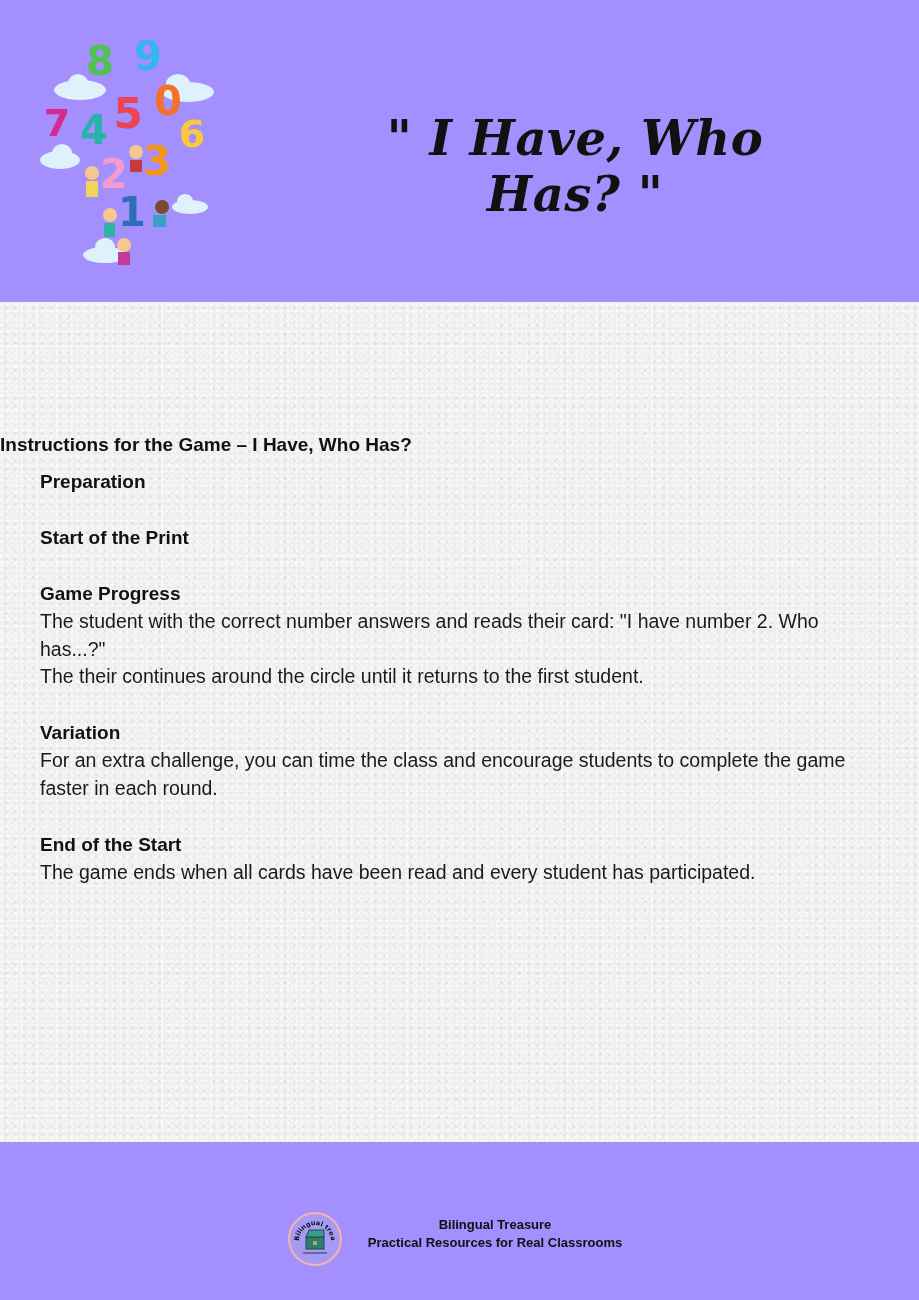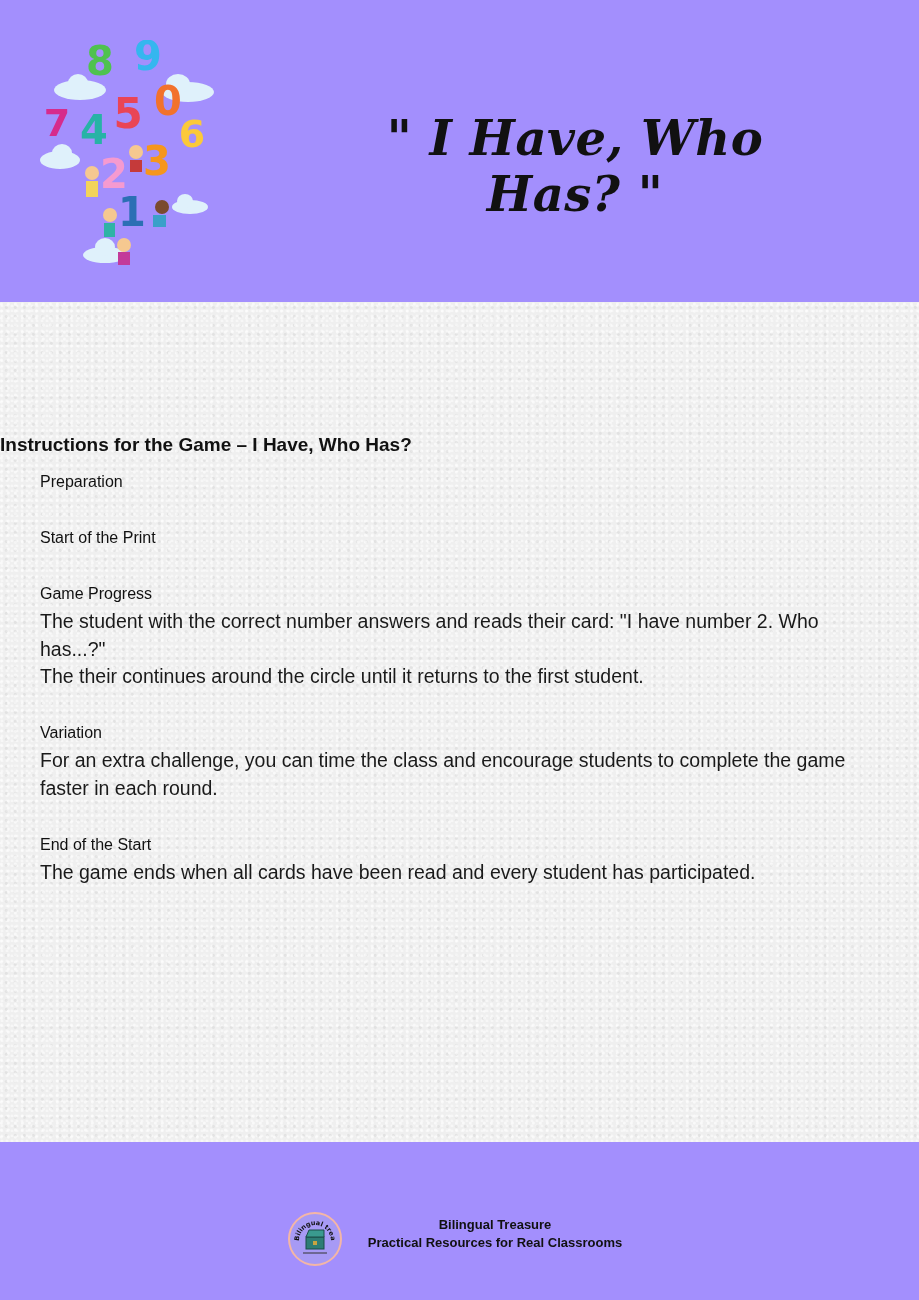--- a/index.html
+++ b/index.html
@@ -18,21 +18,21 @@
              radial-gradient(circle at 20% 30%, rgba(255,255,255,0.6) 0 1px, transparent 2px),
              radial-gradient(circle at 70% 60%, rgba(200,200,200,0.35) 0 1px, transparent 2px),
              radial-gradient(circle at 40% 80%, rgba(255,255,255,0.5) 0 1px, transparent 2px);
            background-size: 7px 7px, 9px 9px, 5px 5px; }
 
   .doc-heading { position: absolute; top: 110px; left: 0; width: 788px; text-align: left;
                  font-family: "Liberation Sans", sans-serif; font-weight: bold; font-size: 19px; color: #111; margin-top: 22px; }
 
   .sections { position: absolute; left: 40px; top: 166px; width: 830px; }
   .section { margin-bottom: 28px; }
-  .section h3 { font-family: "Liberation Sans", sans-serif; font-weight: normal; font-size: 16px; color: #111; line-height: 28px; }
+  .section h3 { font-family: "Liberation Sans", sans-serif; font-weight: bold; font-size: 19px; color: #111; line-height: 28px; }
   .section p { font-family: "Liberation Sans", sans-serif; font-size: 19.5px; color: #1a1a1a; line-height: 27.7px; }
 
   .footer { position: absolute; left: 0; top: 1142px; width: 919px; height: 158px; background: #a38ffd; }
   .logo { position: absolute; left: 288px; top: 70px; width: 54px; height: 54px; border-radius: 50%;
           background: #a79af5; border: 2px solid #f4b6a6; display: flex; align-items: center; justify-content: center; }
   .footer-text { position: absolute; left: 340px; top: 74px; width: 310px; text-align: center;
                  font-family: "Liberation Sans", sans-serif; font-weight: bold; font-size: 13px; color: #111; line-height: 18px; }
 </style>
 </head>
 <body>

